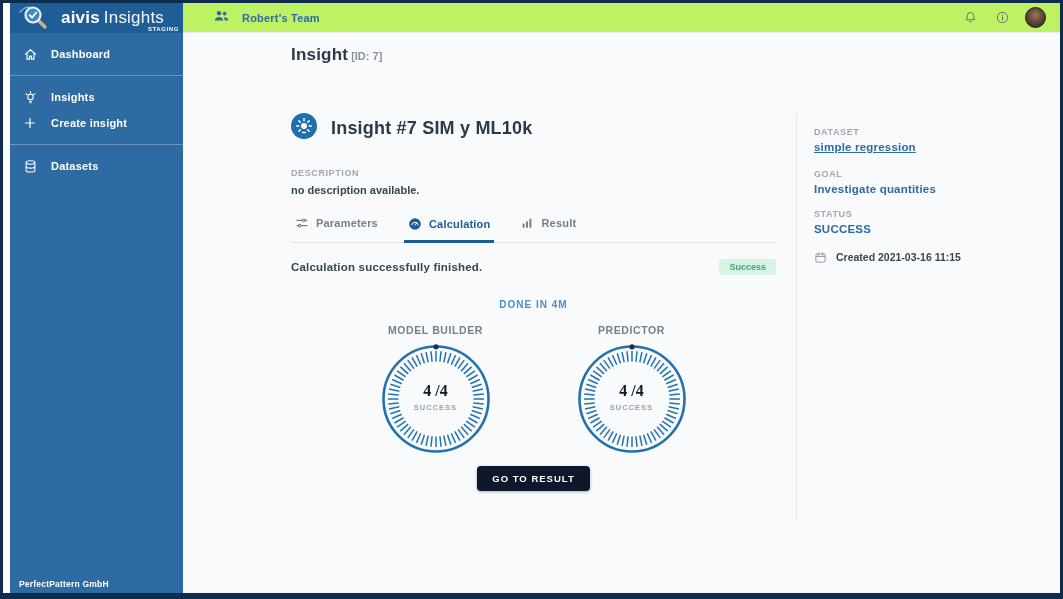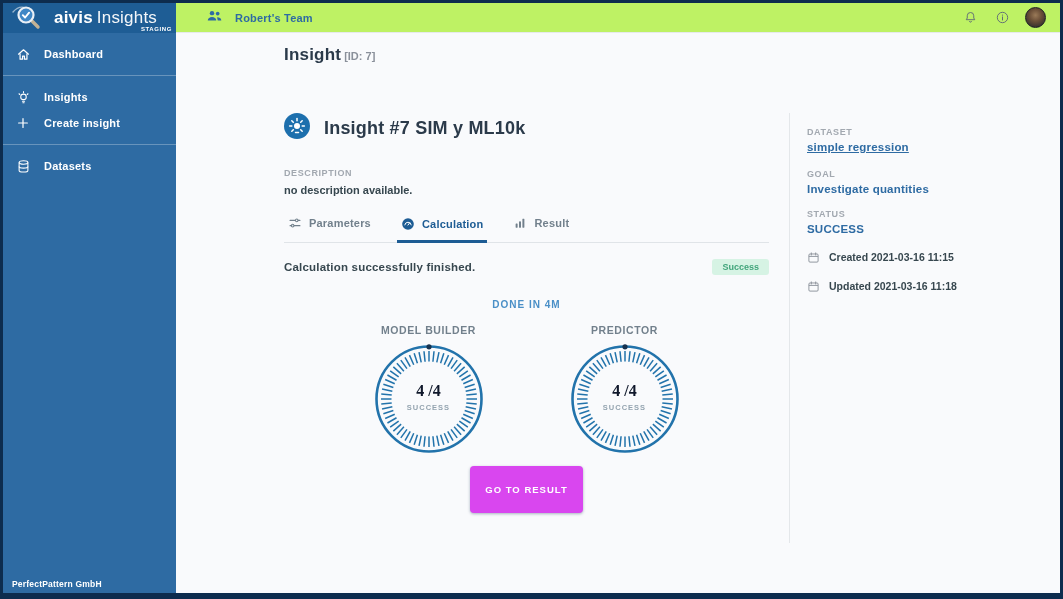--- a/index.html
+++ b/index.html
@@ -1,21 +1,21 @@
 <!DOCTYPE html>
 <html><head>
 <meta charset="utf-8">
 <style>
   * { margin:0; padding:0; box-sizing:border-box; }
   html,body { width:1063px; height:599px; font-family:"Liberation Sans", sans-serif; }
   .frame { width:1063px; height:599px; background:#0d2c4e; padding:3px 3px 6px 3px; }
   .app { display:flex; width:100%; height:100%; background:#fff; overflow:hidden; }
 
   
-  .sidebar { position:relative; width:173px; flex:0 0 173px; background:#2e6ba3; display:flex; flex-direction:column; }
+  .sidebar { position:relative; width:173px; flex:0 0 173px; background:#2e6ba3; display:flex; flex-direction:column;margin-left:7px; }
   .logo-band { position:relative; height:30px; background:#1e5d95; display:flex; align-items:center; padding-left:7px; }
   .logo-mark { flex:0 0 auto; }
   .logo-text { color:#fff; font-size:17px; margin-left:4px; letter-spacing:.2px; white-space:nowrap; }
   .logo-text .brand { font-weight:700; }
   .logo-text .product { font-weight:300; margin-left:4px; opacity:.95; }
   .staging { position:absolute; right:4px; bottom:1px; color:#fff; font-size:6px; font-weight:700; letter-spacing:.6px; }
   .nav { padding-top:8px; flex:1; }
   .nav-item { display:flex; align-items:center; height:26px; padding-left:12px; color:#fff; font-size:11px; font-weight:600; letter-spacing:.2px; cursor:pointer; }
   .nav-item .nico { width:16px; height:16px; margin-right:13px; display:flex; align-items:center; justify-content:center; }
   .nav-div { height:1px; background:rgba(255,255,255,.28); margin:8px 0; }
@@ -64,21 +64,21 @@
 
   .gauges { display:flex; justify-content:center; gap:46px; margin-top:14px; }
   .gauge-block { width:150px; text-align:center; }
   .gauge-label { font-size:10.5px; font-weight:700; color:#72808c; letter-spacing:.6px; margin-bottom:8px; }
   .gauge-wrap { position:relative; width:110px; height:110px; margin:0 auto; }
   .gauge-center { position:absolute; left:0; right:0; top:38px; }
   .gauge-value { font-size:16px; font-weight:700; color:#0f172a;font-family:Liberation Serif, serif; }
   .gauge-status { font-size:7.5px; font-weight:700; color:#93a3af; letter-spacing:1px; margin-top:3px; }
 
   .cta-row { text-align:center; margin-top:12px; padding-bottom:30px; }
-  .btn-primary { background:#d946ef; color:#fff; border:none; border-radius:4px; padding:18px 15px;
+  .btn-primary { background:#0f172a; color:#fff; border:none; border-radius:4px; padding:7px 15px;
                  font-size:9.5px; font-weight:700; letter-spacing:1px; cursor:pointer;
                  box-shadow:0 1px 3px rgba(13,44,78,.35); font-family:"Liberation Sans",sans-serif; }
 
   .side-label:first-child { margin-top:0; }
   .side-group { margin-bottom:2px; }
   .side-value { font-size:11.5px; font-weight:600; color:#2e6ba3; margin-top:4px; letter-spacing:.2px; }
   .side-value.link { text-decoration:underline; cursor:pointer; display:inline-block; }
   .side-label + .side-value { margin-bottom:14px; }
   .date-row { display:flex; gap:9px; margin-top:16px; }
   .date-row:first-of-type { margin-top:24px; }
@@ -414,27 +414,19 @@
               <div class="side-value">SUCCESS</div>
             </div>
             <div class="date-row">
               <svg width="13" height="13" viewBox="0 0 24 24">
                   <rect x="3.5" y="5.5" width="17" height="15" rx="2" fill="none" stroke="#8a9099" stroke-width="1.7"></rect>
                   <path d="M3.5 10h17" stroke="#8a9099" stroke-width="1.7"></path>
                   <path d="M8 3.5v4M16 3.5v4" stroke="#8a9099" stroke-width="1.7" stroke-linecap="round"></path>
                 </svg>
               <span class="date-text">Created 2021-03-16 11:15</span>
             </div>
-            <div class="date-row">
-              <svg width="13" height="13" viewBox="0 0 24 24">
-                  <rect x="3.5" y="5.5" width="17" height="15" rx="2" fill="none" stroke="#8a9099" stroke-width="1.7"></rect>
-                  <path d="M3.5 10h17" stroke="#8a9099" stroke-width="1.7"></path>
-                  <path d="M8 3.5v4M16 3.5v4" stroke="#8a9099" stroke-width="1.7" stroke-linecap="round"></path>
-                </svg>
-              <span class="date-text">Updated 2021-03-16 11:18</span>
-            </div>
           </div>
         </div>
       </div>
     </div>
 
   </div>
 </div>
 
 </body></html>

